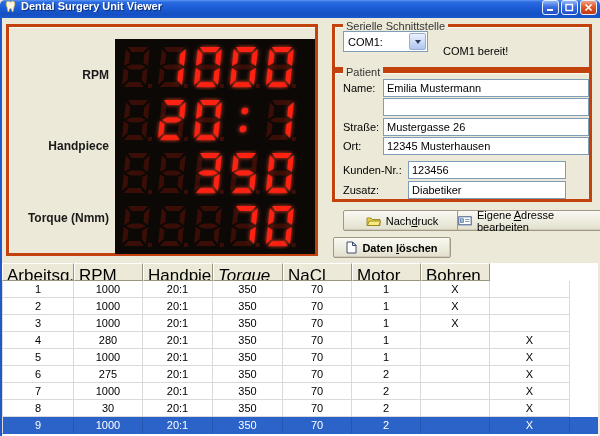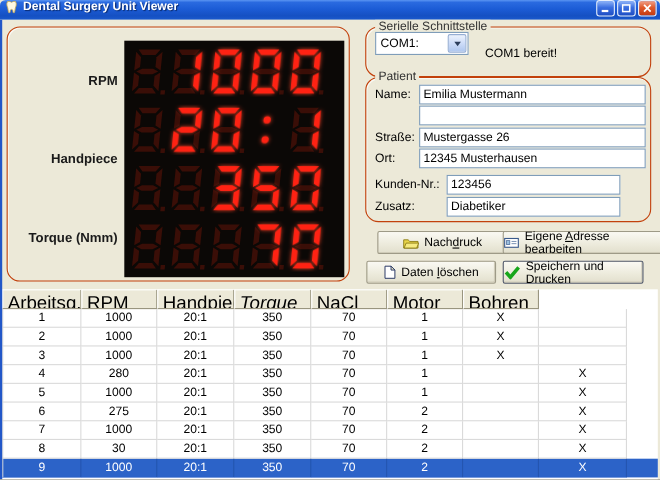--- a/index.html
+++ b/index.html
@@ -15,21 +15,21 @@
   .winbtns { display:flex; gap:2px; }
   .wbtn { width:17px; height:15px; border-radius:3px; border:1px solid #e8f0fc;
     display:flex; align-items:center; justify-content:center; }
   .wbtn.blue { background:linear-gradient(180deg,#8fb4f8,#3a6ee0 45%,#1e4ec4); }
   .wbtn.red  { background:linear-gradient(180deg,#f0a088,#e05a2c 45%,#c23a12); }
 
   
   .body { position:absolute; top:18px; left:0; width:600px; height:418px; background:#ECE9D8; }
   .left-edge { position:absolute; left:0; top:0; width:2px; height:418px; background:#2257c8; z-index:9; }
 
-  .groupbox { position:absolute; border:1px solid #c2410c; border-radius:12px;
+  .groupbox { position:absolute; border:3px solid #c2410c; border-radius:0;
     box-shadow:inset 1px 1px 0 rgba(255,255,255,.7); }
   .legend { position:absolute; top:-7px; left:8px; background:#ECE9D8; padding:0 3px; font-size:11px; color:#333; }
 
   
   .led-group { left:6px; top:6px; width:312px; height:232px; }
   .led-labels { position:absolute; left:0; top:12px; width:100px; height:215px;
     display:flex; flex-direction:column; justify-content:space-around; }
   .led-label { height:46px; display:flex; align-items:center; justify-content:flex-end;
     font-size:12px; font-weight:bold; color:#1a1a1a; }
   .led-panel { position:absolute; left:106px; top:12px; width:200px; height:215px; background:#0b0806;
@@ -423,34 +423,28 @@
 
     <div class="btn" style="left:457px; top:192px; width:152px;">
       <svg width="14" height="11">
         <rect x="0.8" y="1.8" width="12.4" height="8" fill="#fff" stroke="#3a5a8c" stroke-width="1"></rect>
         <rect x="2.5" y="3.8" width="3" height="3.6" fill="#9cc0e0" stroke="#3a5a8c" stroke-width="0.6"></rect>
         <path d="M7 4.5 h4.5 M7 6.5 h4.5" stroke="#7a92b4" stroke-width="0.9"></path>
       </svg>
       <span><span>Eigene </span><span class="u">A</span><span>dresse bearbeiten</span></span>
     </div>
 
-    <div class="btn" style="left:333px; top:219px; width:118px;">
+    <div class="btn" style="left:333px; top:219px; width:118px;font-weight:bold;">
       <svg width="11" height="13">
         <path d="M1 1 h5.5 l3.5 3.5 V12 H1 Z" fill="#fff" stroke="#2a3a66" stroke-width="0.9"></path>
         <path d="M6.5 1 l3.5 3.5 H6.5 Z" fill="#f4f0c8" stroke="#2a3a66" stroke-width="0.9"></path>
       </svg>
       <span><span>Daten </span><span class="u">l</span><span>öschen</span></span>
     </div>
 
-    <div class="btn default" style="left:457px; top:219px; width:128px;">
-      <svg width="15" height="13">
-        <path d="M2 6.5 L6 11 L13.5 2" fill="none" stroke="#17a61b" stroke-width="3.2"></path>
-      </svg>
-      <span><span>Speichern und Drucken</span><span class="u"></span><span></span></span>
-    </div>
 
     <div class="table">
       <div class="thead" id="thead">
           <div class="hcell" style="width: 72px;">Arbeitsg.</div>
           <div class="hcell" style="width: 69px;">RPM</div>
           <div class="hcell" style="width: 70px;">Handpiece</div>
           <div class="hcell" style="width: 70px; font-style: italic;">Torque</div>
           <div class="hcell" style="width: 69px;">NaCl</div>
           <div class="hcell" style="width: 69px;">Motor</div>
           <div class="hcell" style="width: 69px;">Bohren</div>

